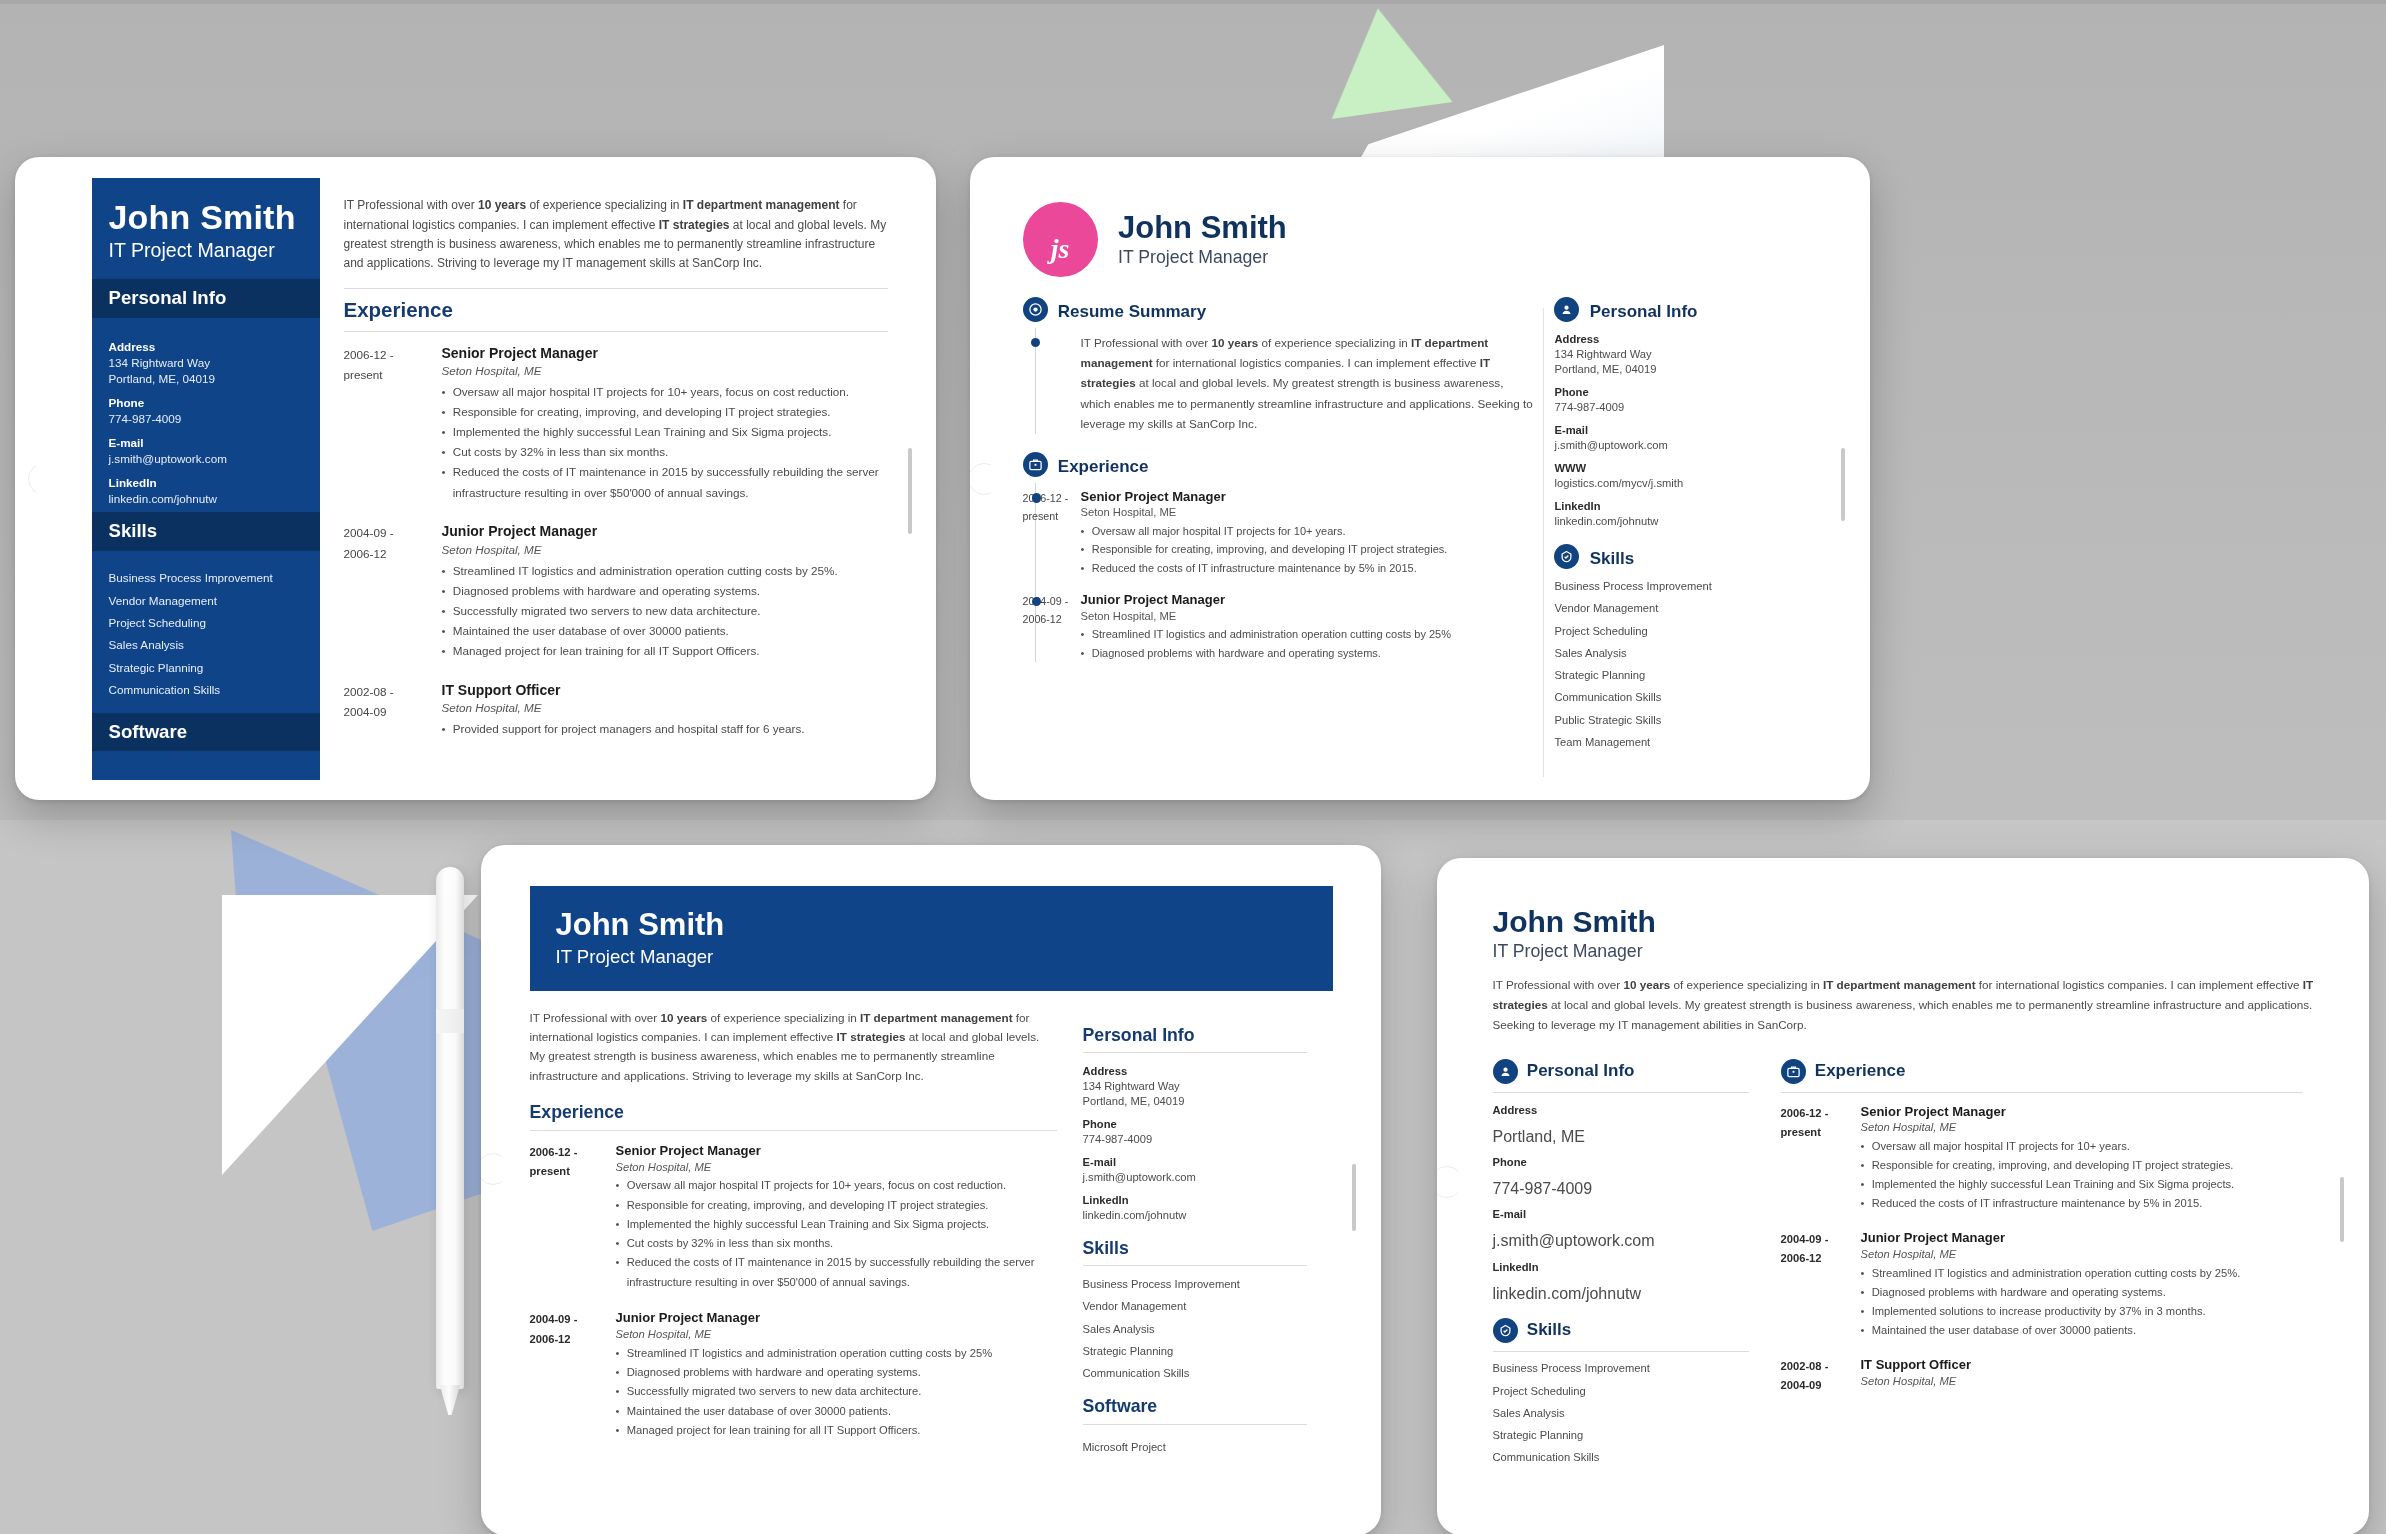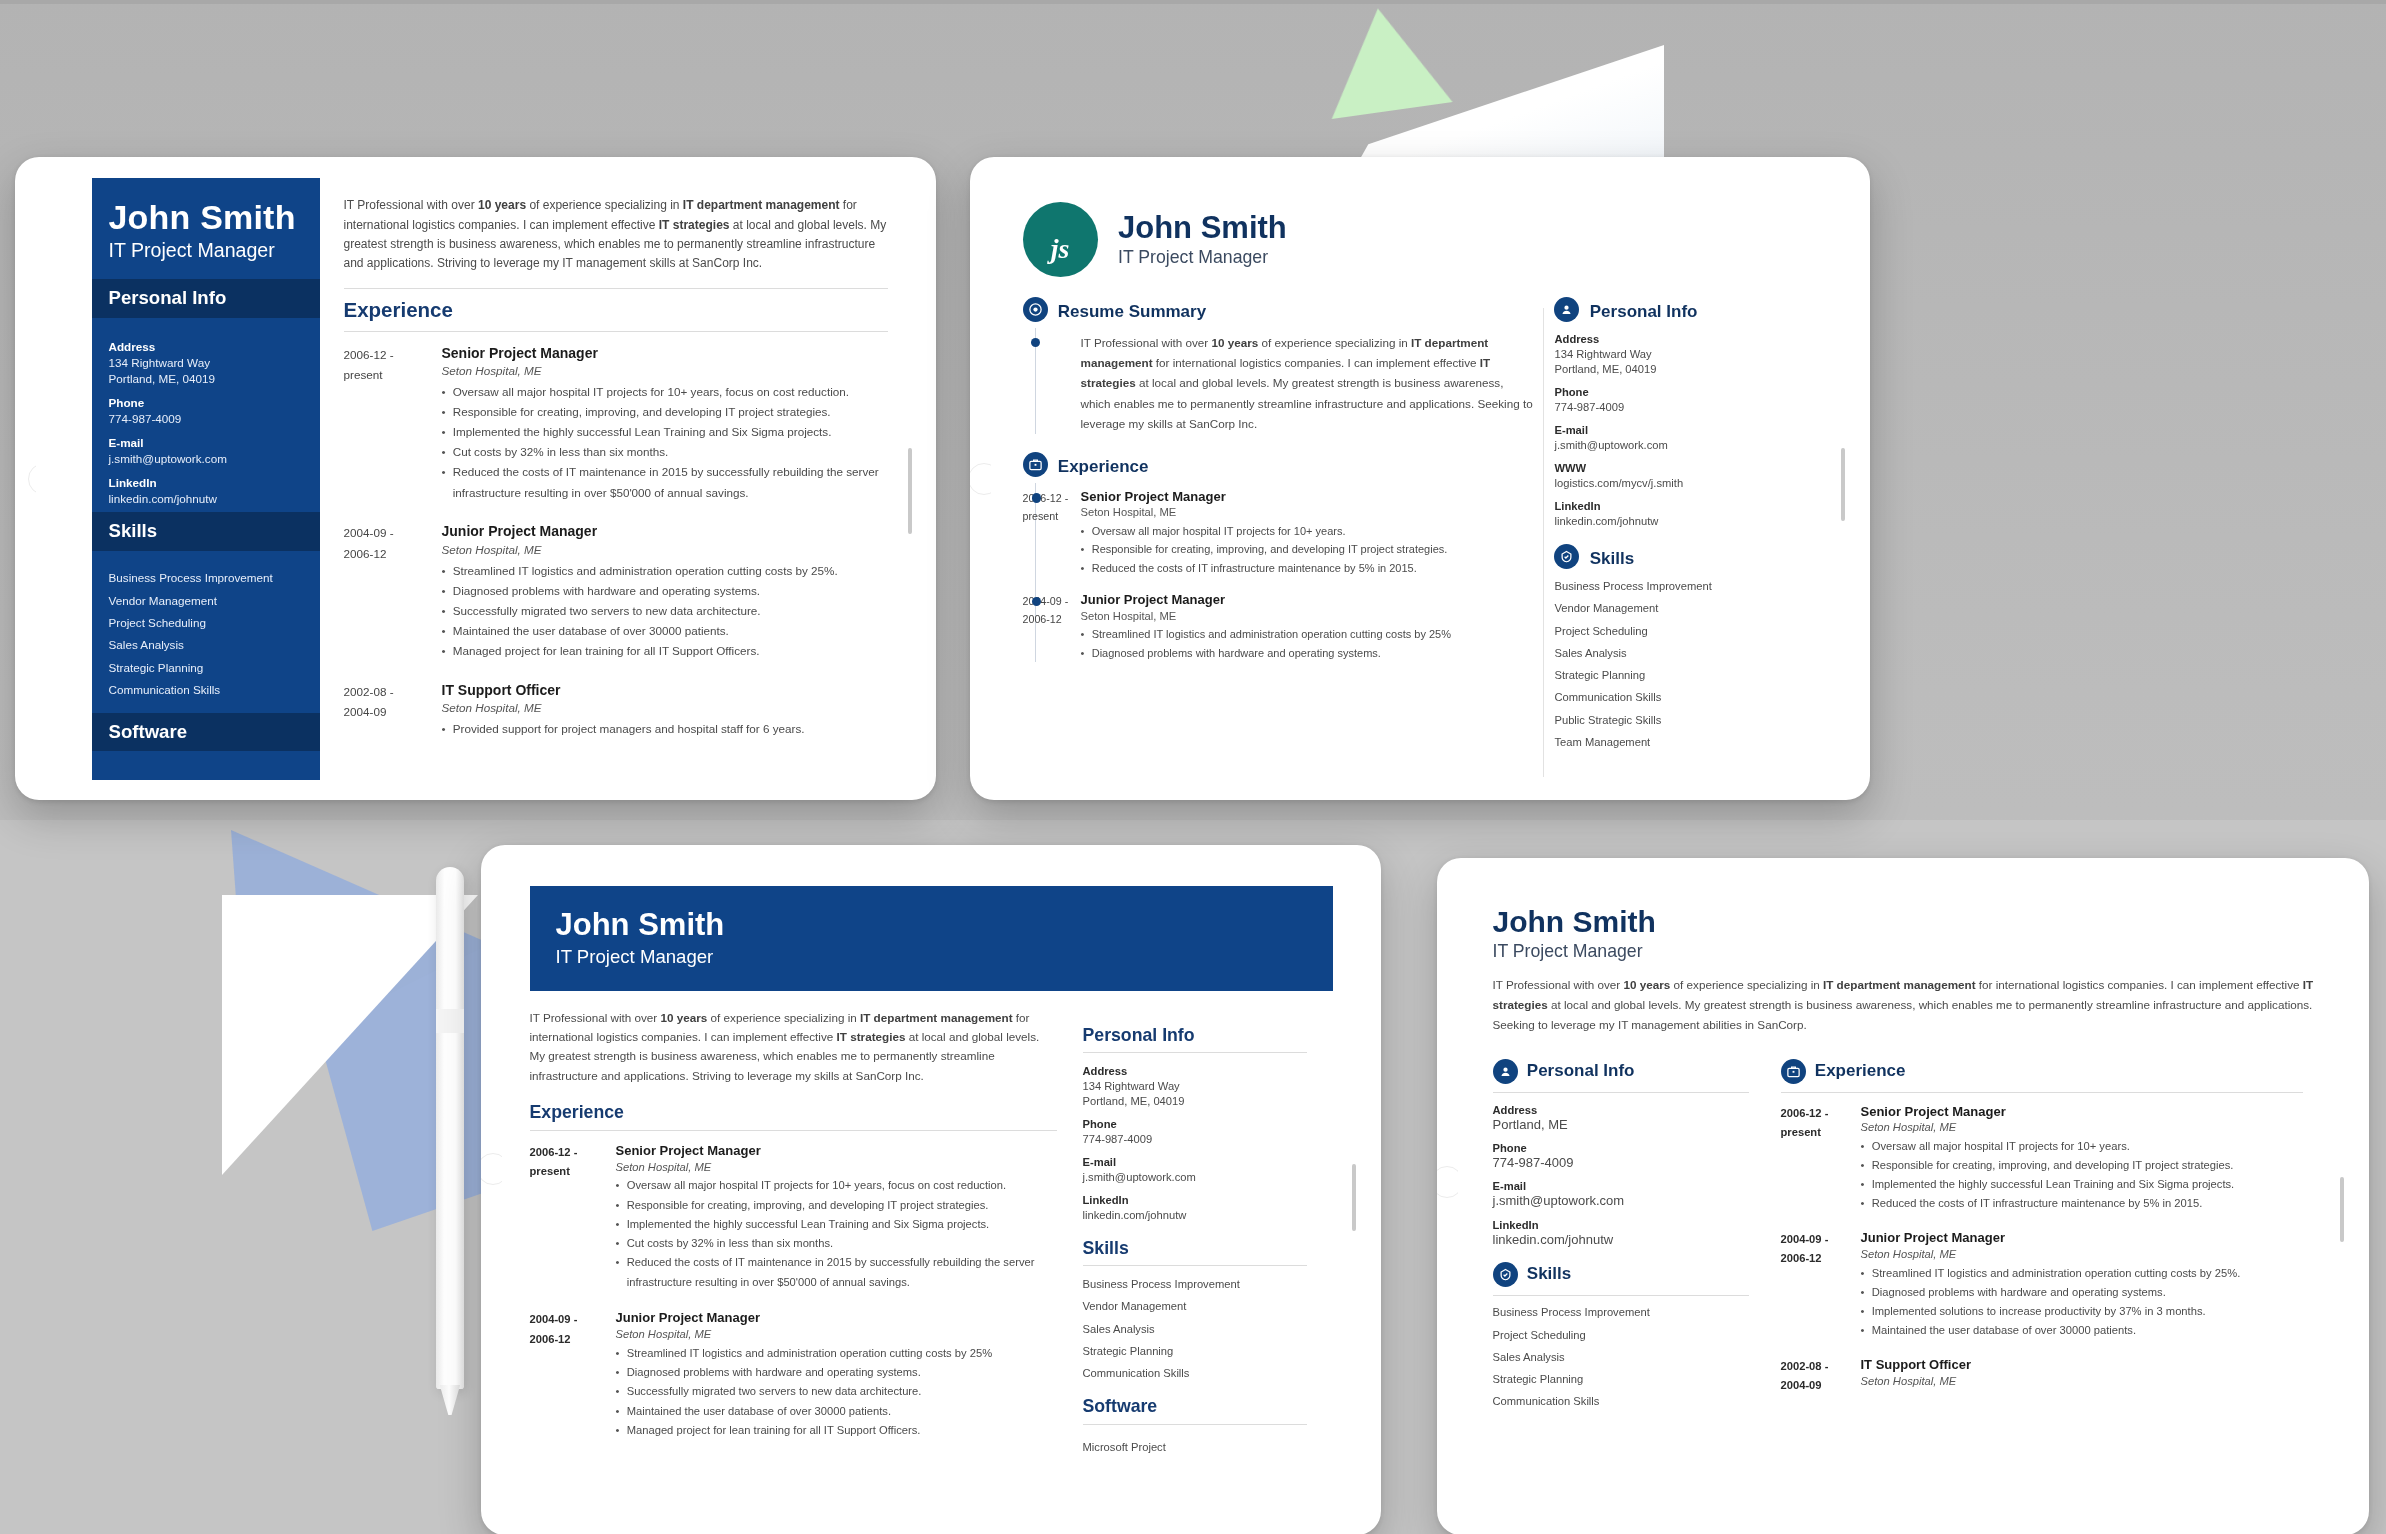--- a/index.html
+++ b/index.html
@@ -123,21 +123,21 @@
   #dev1 .job-body { flex:1; }
   #dev1 .job-title { font-size:14px; font-weight:bold; color:#1b1b1b; }
   #dev1 .job-co { font-size:11.7px; font-style:italic; color:#555; margin:3.7px 0 4.7px; }
   #dev1 .job-body li { font-size:11.7px; line-height:1.72; color:#4b4b4b; }
 
   
   #dev2 { left:970px; top:157px; width:900px; height:643px; }
   #dev2 .screen { left:20.5px; top:20.5px; right:20.5px; bottom:20.5px; padding:24px 32px; }
   #dev2 .hdr { display:flex; align-items:center; gap:20.5px; }
   #dev2 .avatar {
-    width:75px; height:75px; border-radius:50%; background:#0f766e; color:#fff;
+    width:75px; height:75px; border-radius:50%; background:#ec4899; color:#fff;
     display:flex; align-items:flex-end; justify-content:center;
     font-style:italic; font-size:28px; font-weight:bold; padding-bottom:11.2px;
     font-family:"Liberation Serif", serif;
   }
   #dev2 .hdr-name { font-size:31px; font-weight:bold; color:#10325f; }
   #dev2 .hdr-title { font-size:17.7px; color:#3b4a60; margin-top:1.9px; }
   #dev2 .cols { display:flex; margin-top:20.5px; }
   #dev2 .left-col { width:527px; position:relative; }
   #dev2 .right-col { width:270px; margin-left:18.6px; position:relative; }
   .ico {
@@ -201,21 +201,21 @@
   #dev4 .h-name { font-size:30px; font-weight:bold; color:#10325f; }
   #dev4 .h-title { font-size:17.7px; color:#3b4a60; margin-top:2.8px; }
   #dev4 .summary { font-size:11.7px; line-height:1.7; margin-top:13px; }
   #dev4 .cols { display:flex; margin-top:24px; }
   #dev4 .left-col { width:256px; }
   #dev4 .right-col { width:522px; margin-left:32px; }
   #dev4 .sec { display:flex; align-items:center; gap:9.3px; }
   #dev4 .sec-t { font-size:17px; font-weight:bold; color:#10325f; }
   #dev4 .rule { border-bottom:0.9px solid #dcdcdc; margin:8.4px 0 10.3px; }
   #dev4 .r-label { font-size:11.2px; font-weight:bold; color:#2b2b2b; margin-top:10.3px; }
-  #dev4 .r-val { font-size:13px; color:#4b4b4b; margin-top:1px; }
+  #dev4 .r-val { font-size:16px; color:#4b4b4b; margin-top:12px; }
   #dev4 .r-skill { font-size:11.2px; color:#4b4b4b; margin:10.3px 0; }
   #dev4 .job { display:flex; margin-bottom:17px; }
   #dev4 .job-dates { width:80px; flex:none; font-size:11.2px; font-weight:bold; line-height:1.7; color:#2b2b2b;}
   #dev4 .job-body { flex:1; }
   #dev4 .job-title { font-size:13px; font-weight:bold; color:#1b1b1b; }
   #dev4 .job-co { font-size:11.2px; font-style:italic; color:#555; margin:2.8px 0 3.7px; }
   #dev4 .job-body li { font-size:11.2px; line-height:1.7; color:#4b4b4b; }
 </style>
 </head>
 <body>

